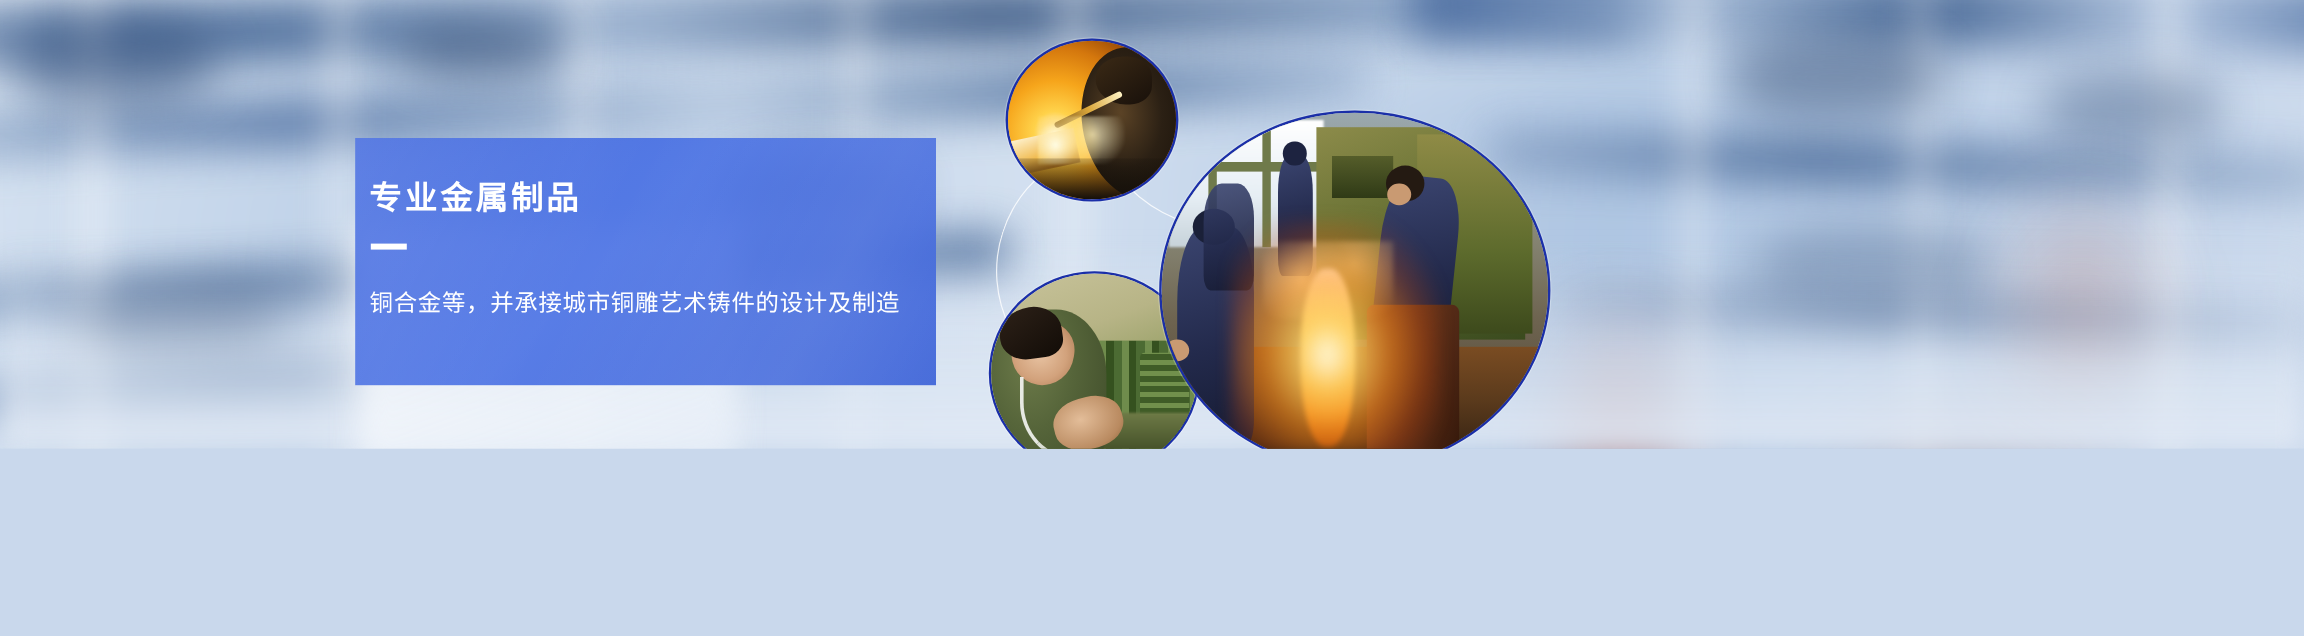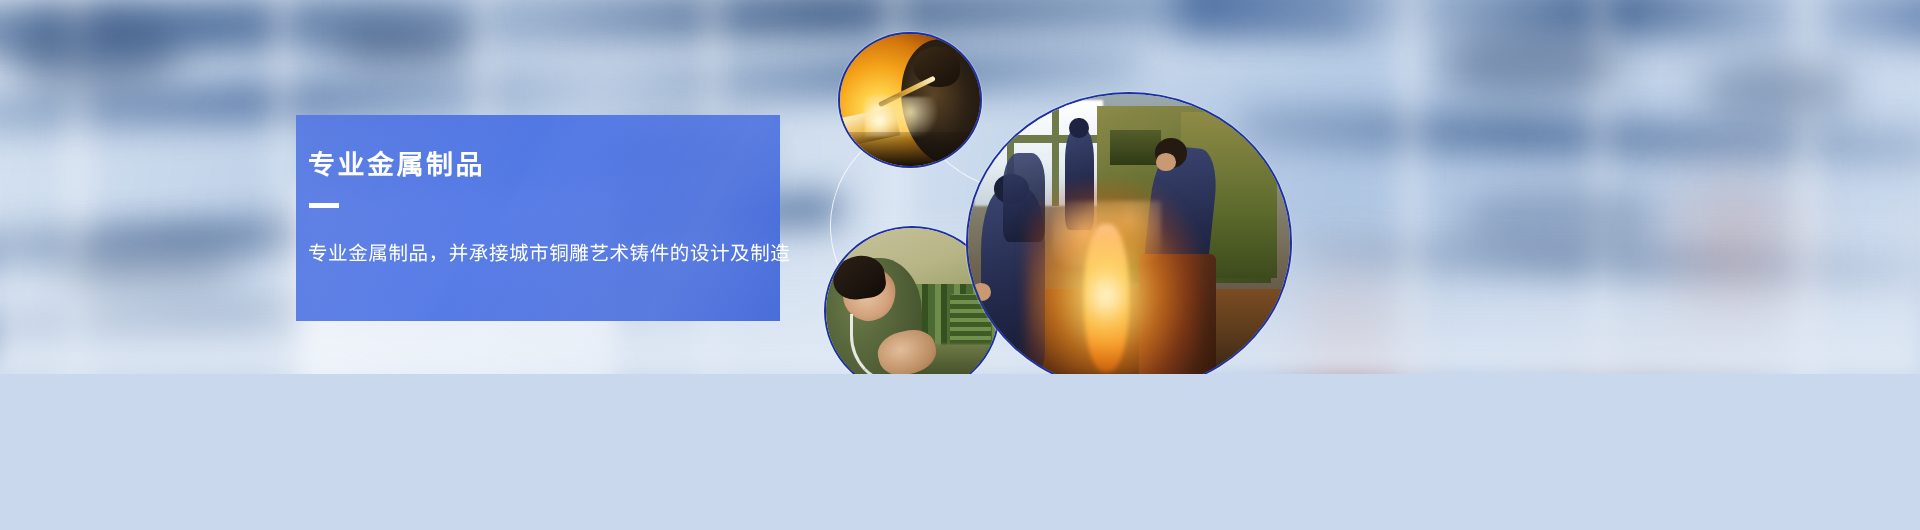--- a/index.html
+++ b/index.html
@@ -216,21 +216,21 @@
   <div class="arc" style="left:960px;top:-80px;width:420px;height:420px;
               border-color:transparent;border-top-color:rgba(255,255,255,.55);
               transform:rotate(-6deg);"></div>
 
   <div class="text-panel">
     <div class="panel-sheen"></div>
     <div class="panel-inner">
       <div class="b-title">专业金属制品</div>
       <div class="rule"></div>
       <div class="b-desc">
-        <div>专业金属制品，并承接城市铜雕艺术铸件的设计及制造</div>
+        <div>铜合金等，并承接城市铜雕艺术铸件的设计及制造</div>
       </div>
     </div>
   </div>
 
   <div class="photo" style="left:838px;top:32px;width:144px;height:136px;">
     <div class="scene">
       <div class="weld-sky"></div>
       <div class="weld-plate"></div>
       <div class="weld-worker"></div>
       <div class="weld-helmet"></div>

